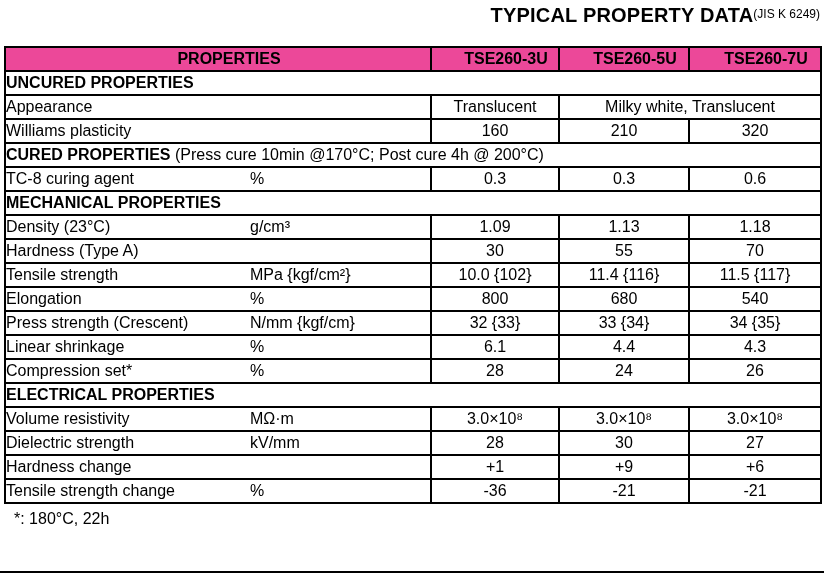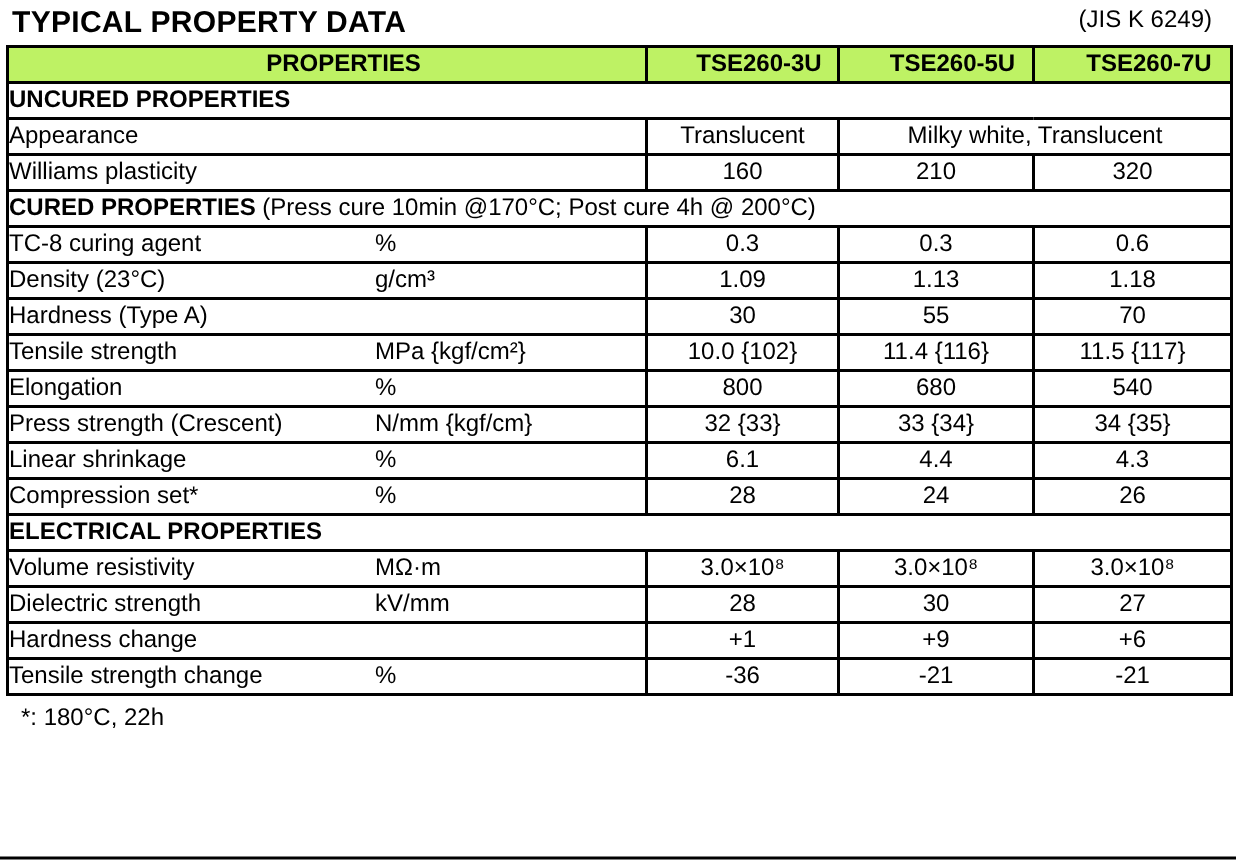--- a/index.html
+++ b/index.html
@@ -11,54 +11,54 @@
   }
   .page {
     position: relative;
     width: 824px;
     height: 575px;
     background: #ffffff;
     overflow: hidden;
   }
   .doc-header {
     display: flex;
-    justify-content: space-between;
+    justify-content: flex-end;
     align-items: flex-start;
-    padding: 3px 16px 0 8px;
-    height: 30px;
+    padding: 3px 4px 0 8px;
+    height: 46px;
     box-sizing: border-box;
   }
   .doc-title {
     font-weight: bold;
     font-size: 20px;
     line-height: 24px;
     letter-spacing: 0.2px;
   }
   .doc-standard {
-    font-size: 16px;
+    font-size: 12px;
     line-height: 22px;
   }
   table.props {
     border-collapse: collapse;
     table-layout: fixed;
     width: 816px;
     margin-left: 4px;
   }
   table.props th,
   table.props td {
     border: 2px solid #000000;
     font-size: 16px;
     height: 22px;
     line-height: 22px;
     padding: 0;
     overflow: hidden;
     white-space: nowrap;
   }
   table.props th {
-    background: #bef264;
+    background: #ec4899;
     font-weight: bold;
     padding-left: 22px;
   }
   td.section-cell {
     font-weight: bold;
     padding-left: 4px;
     text-align: left;
     margin-top: 32px;
   }
   td.section-cell .section-sub {
@@ -133,20 +133,23 @@
         <tr>
           <td colspan="4" class="section-cell"><span>CURED PROPERTIES</span><span class="section-sub"> (Press cure 10min @170°C; Post cure 4h @ 200°C)</span></td>
         </tr>
         <tr>
           <td class="prop-cell"><span>TC-8 curing agent</span><span class="unit">%</span></td>
           <td class="val">0.3</td>
           <td class="val">0.3</td>
           <td class="val">0.6</td>
         </tr>
         <tr>
+          <td colspan="4" class="section-cell"><span>MECHANICAL PROPERTIES</span></td>
+        </tr>
+        <tr>
           <td class="prop-cell"><span>Density (23°C)</span><span class="unit">g/cm³</span></td>
           <td class="val">1.09</td>
           <td class="val">1.13</td>
           <td class="val">1.18</td>
         </tr>
         <tr>
           <td class="prop-cell"><span>Hardness (Type A)</span></td>
           <td class="val">30</td>
           <td class="val">55</td>
           <td class="val">70</td>

